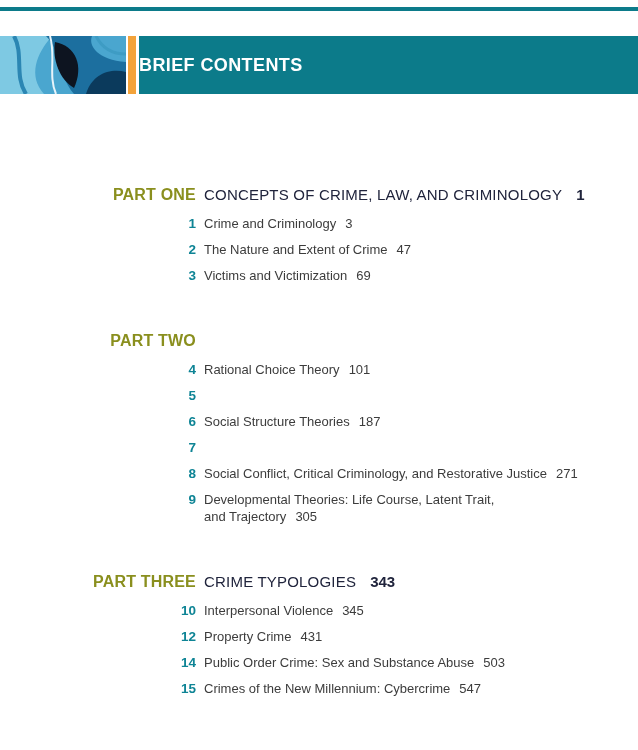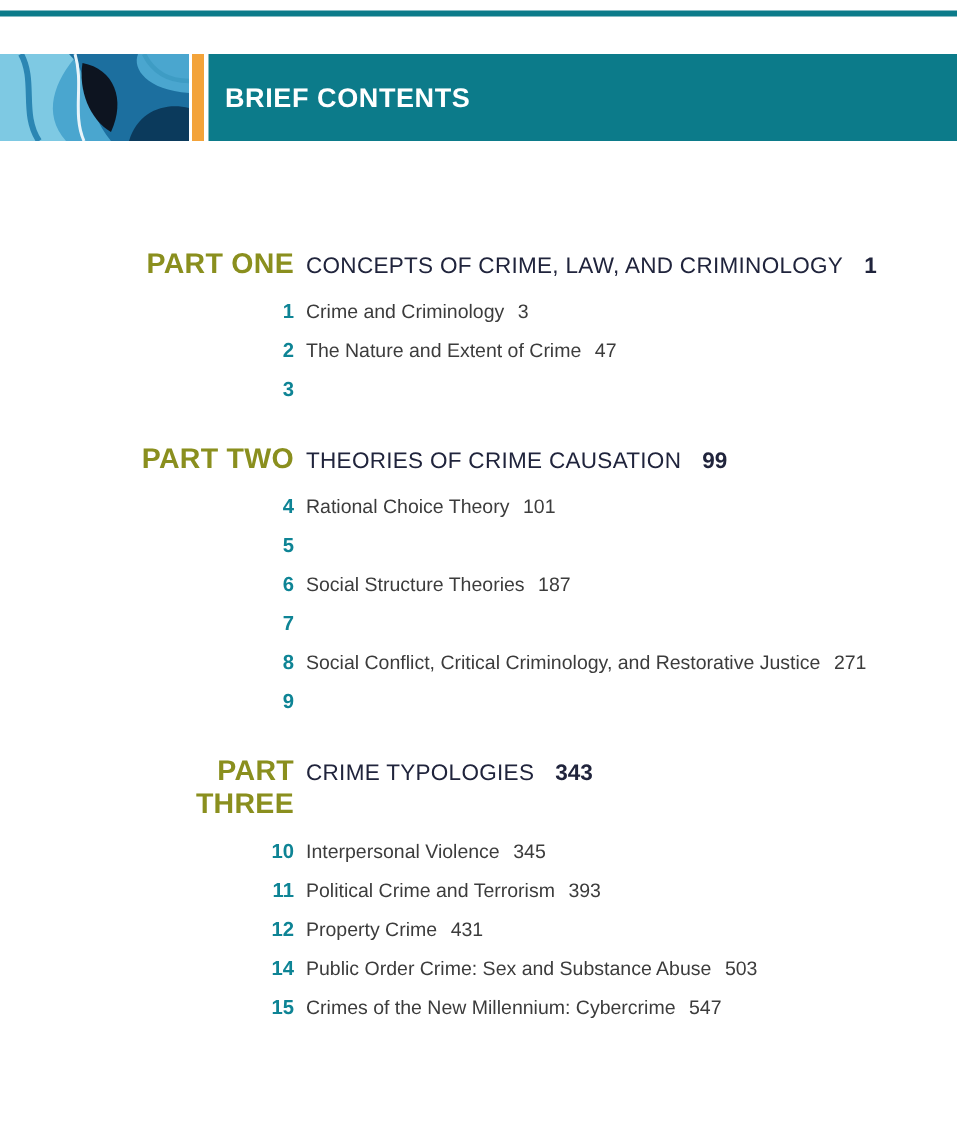--- a/index.html
+++ b/index.html
@@ -8,26 +8,26 @@
     width:638px; height:750px;
     font-family:"Liberation Sans", sans-serif;
     position:relative; overflow:hidden;
   }
   .top-rule { height:4px; background:var(--teal,#0c7b8a); margin-top:7px; }
   .header { display:flex; margin-top:25px; height:58px; }
   .cover-art { width:126px; height:58px; flex:none; }
   .cover-art svg { display:block; }
   .stripe { width:8px; flex:none; background:var(--orange,#f3a33a); margin:0 3px 0 2px; }
   .band { flex:1; background:var(--teal,#0c7b8a); display:flex; align-items:center; }
-  .band h1 { color:#ffffff; font-size:18px; font-weight:bold; letter-spacing:.4px; padding-left:11px; }
+  .band h1 { color:#ffffff; font-size:18px; font-weight:bold; letter-spacing:.4px; }
   .content { margin:72px 0 0 86px; }
   .row { display:grid; grid-template-columns:110px 434px; column-gap:8px; align-items:baseline; margin-bottom:9px; }
   .label { text-align:right; }
   .part-row { margin-bottom:11px; }
-  .part-label { color:var(--olive,#8a8f1e); font-weight:bold; font-size:19px; letter-spacing:.2px; }
+  .part-label { color:var(--olive,#8a8f1e); font-weight:bold; font-size:16px; letter-spacing:.2px;margin-top:20px; }
   .part-title { color:var(--navy,#20243c); font-weight:normal; font-size:15px; letter-spacing:.2px; }
   .part-page { color:var(--navy,#20243c); font-weight:bold; font-size:15px; margin-left:14px; }
   .chapter-row { font-size:13px; line-height:17px; color:var(--text,#3c3c3c); }
   .chapter-num { color:var(--teal-bright,#0e8495); font-weight:bold; font-size:13.5px; }
   .page { margin-left:9px; }
   .toc-part + .toc-part { margin-top:28px; }
 </style>
 </head>
 <body>
 
@@ -62,27 +62,27 @@
     <div class="row chapter-row">
       <span class="label chapter-num">1</span>
       <span class="body"><span>Crime and Criminology</span><span class="page">3</span></span>
     </div>
     <div class="row chapter-row">
       <span class="label chapter-num">2</span>
       <span class="body"><span>The Nature and Extent of Crime</span><span class="page">47</span></span>
     </div>
     <div class="row chapter-row">
       <span class="label chapter-num">3</span>
+      <span class="body"><span>Victims and Victimization</span><span class="page">69</span></span>
     </div>
   </section>
 
   <section class="toc-part">
     <div class="row part-row">
       <span class="label part-label">PART TWO</span>
-      <span class="body"><span class="part-title">THEORIES OF CRIME CAUSATION</span><span class="part-page">99</span></span>
     </div>
     <div class="row chapter-row">
       <span class="label chapter-num">4</span>
       <span class="body"><span>Rational Choice Theory</span><span class="page">101</span></span>
     </div>
     <div class="row chapter-row">
       <span class="label chapter-num">5</span>
     </div>
     <div class="row chapter-row">
       <span class="label chapter-num">6</span>
@@ -90,35 +90,32 @@
     </div>
     <div class="row chapter-row">
       <span class="label chapter-num">7</span>
     </div>
     <div class="row chapter-row">
       <span class="label chapter-num">8</span>
       <span class="body"><span>Social Conflict, Critical Criminology, and Restorative Justice</span><span class="page">271</span></span>
     </div>
     <div class="row chapter-row">
       <span class="label chapter-num">9</span>
+      <span class="body"><span>Developmental Theories: Life Course, Latent Trait,</span><br><span>and Trajectory</span><span class="page">305</span></span>
     </div>
   </section>
 
   <section class="toc-part">
     <div class="row part-row">
       <span class="label part-label">PART THREE</span>
       <span class="body"><span class="part-title">CRIME TYPOLOGIES</span><span class="part-page">343</span></span>
     </div>
     <div class="row chapter-row">
       <span class="label chapter-num">10</span>
       <span class="body"><span>Interpersonal Violence</span><span class="page">345</span></span>
-    </div>
-    <div class="row chapter-row">
-      <span class="label chapter-num">11</span>
-      <span class="body"><span>Political Crime and Terrorism</span><span class="page">393</span></span>
     </div>
     <div class="row chapter-row">
       <span class="label chapter-num">12</span>
       <span class="body"><span>Property Crime</span><span class="page">431</span></span>
     </div>
     <div class="row chapter-row">
       <span class="label chapter-num">14</span>
       <span class="body"><span>Public Order Crime: Sex and Substance Abuse</span><span class="page">503</span></span>
     </div>
     <div class="row chapter-row">

